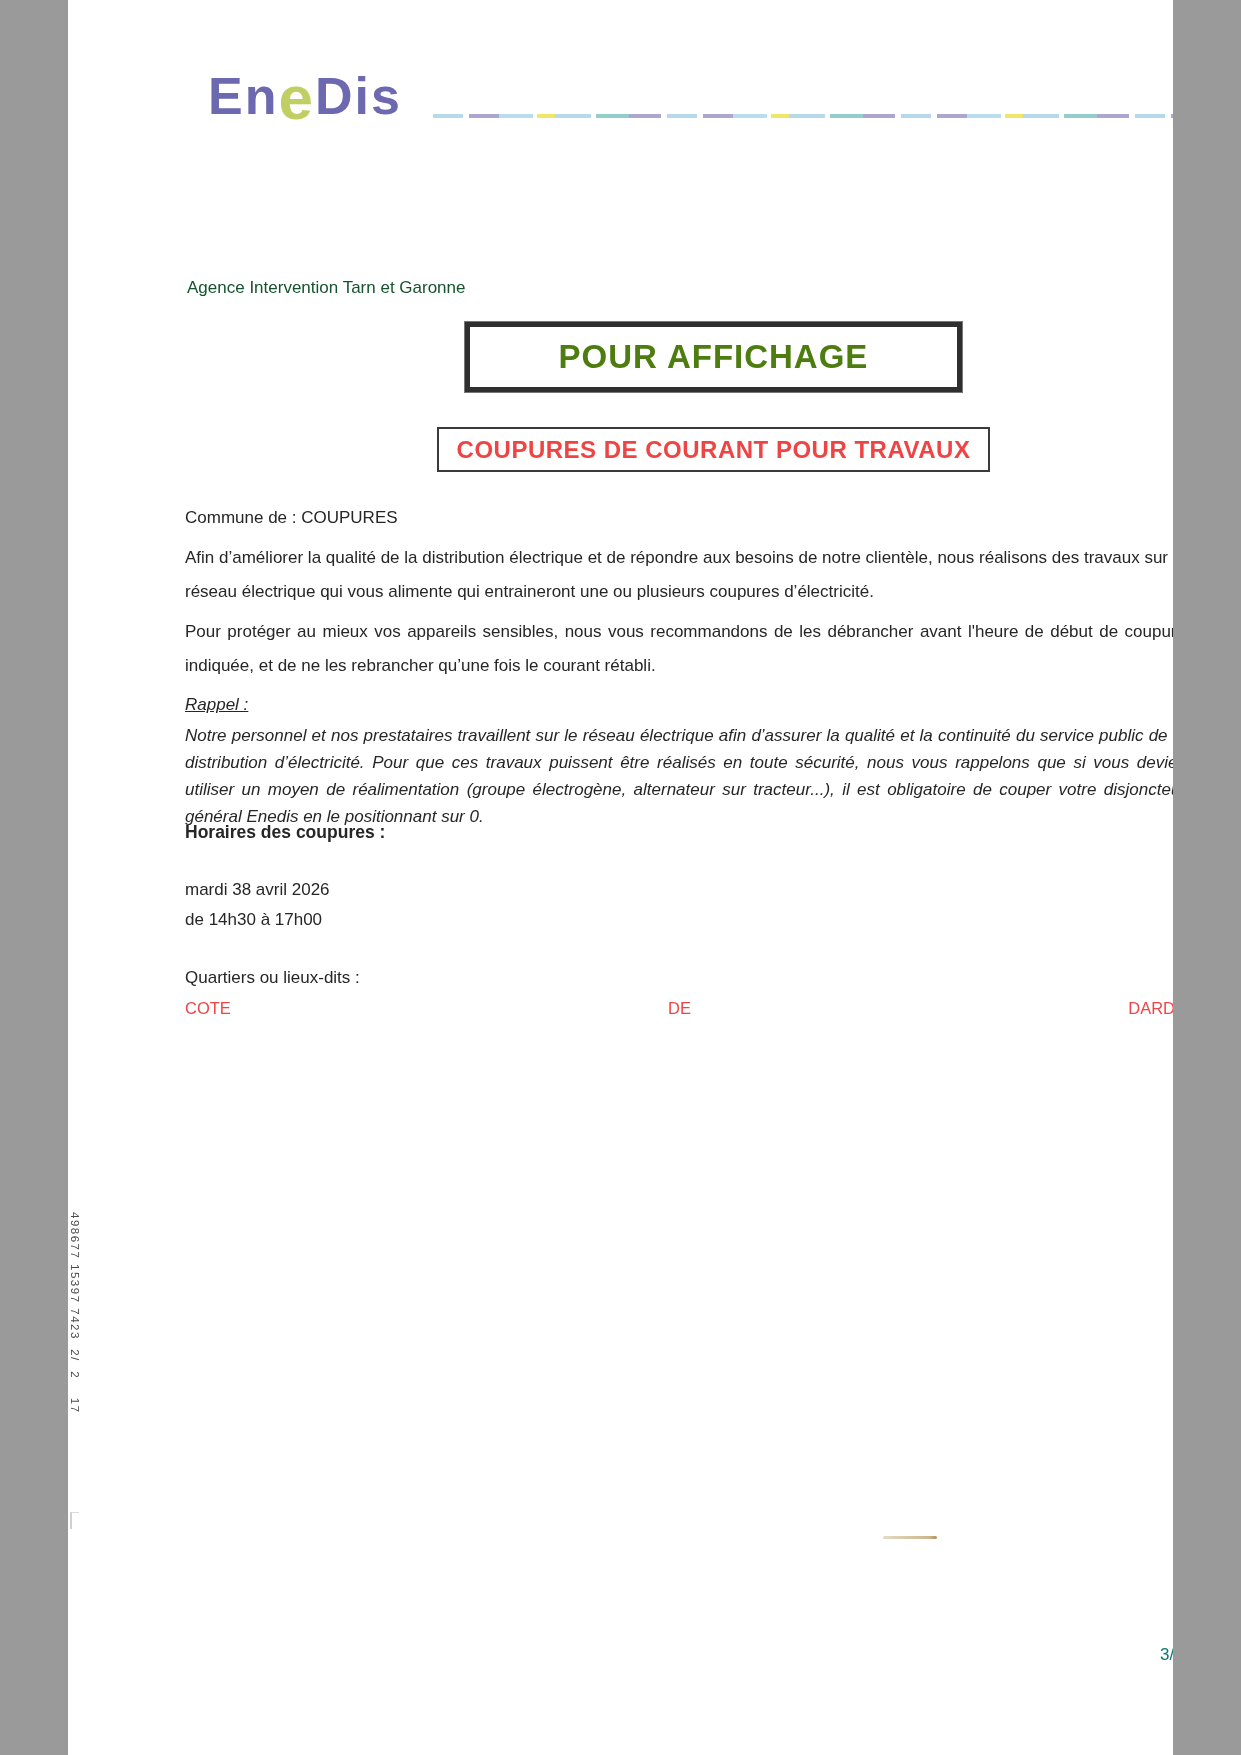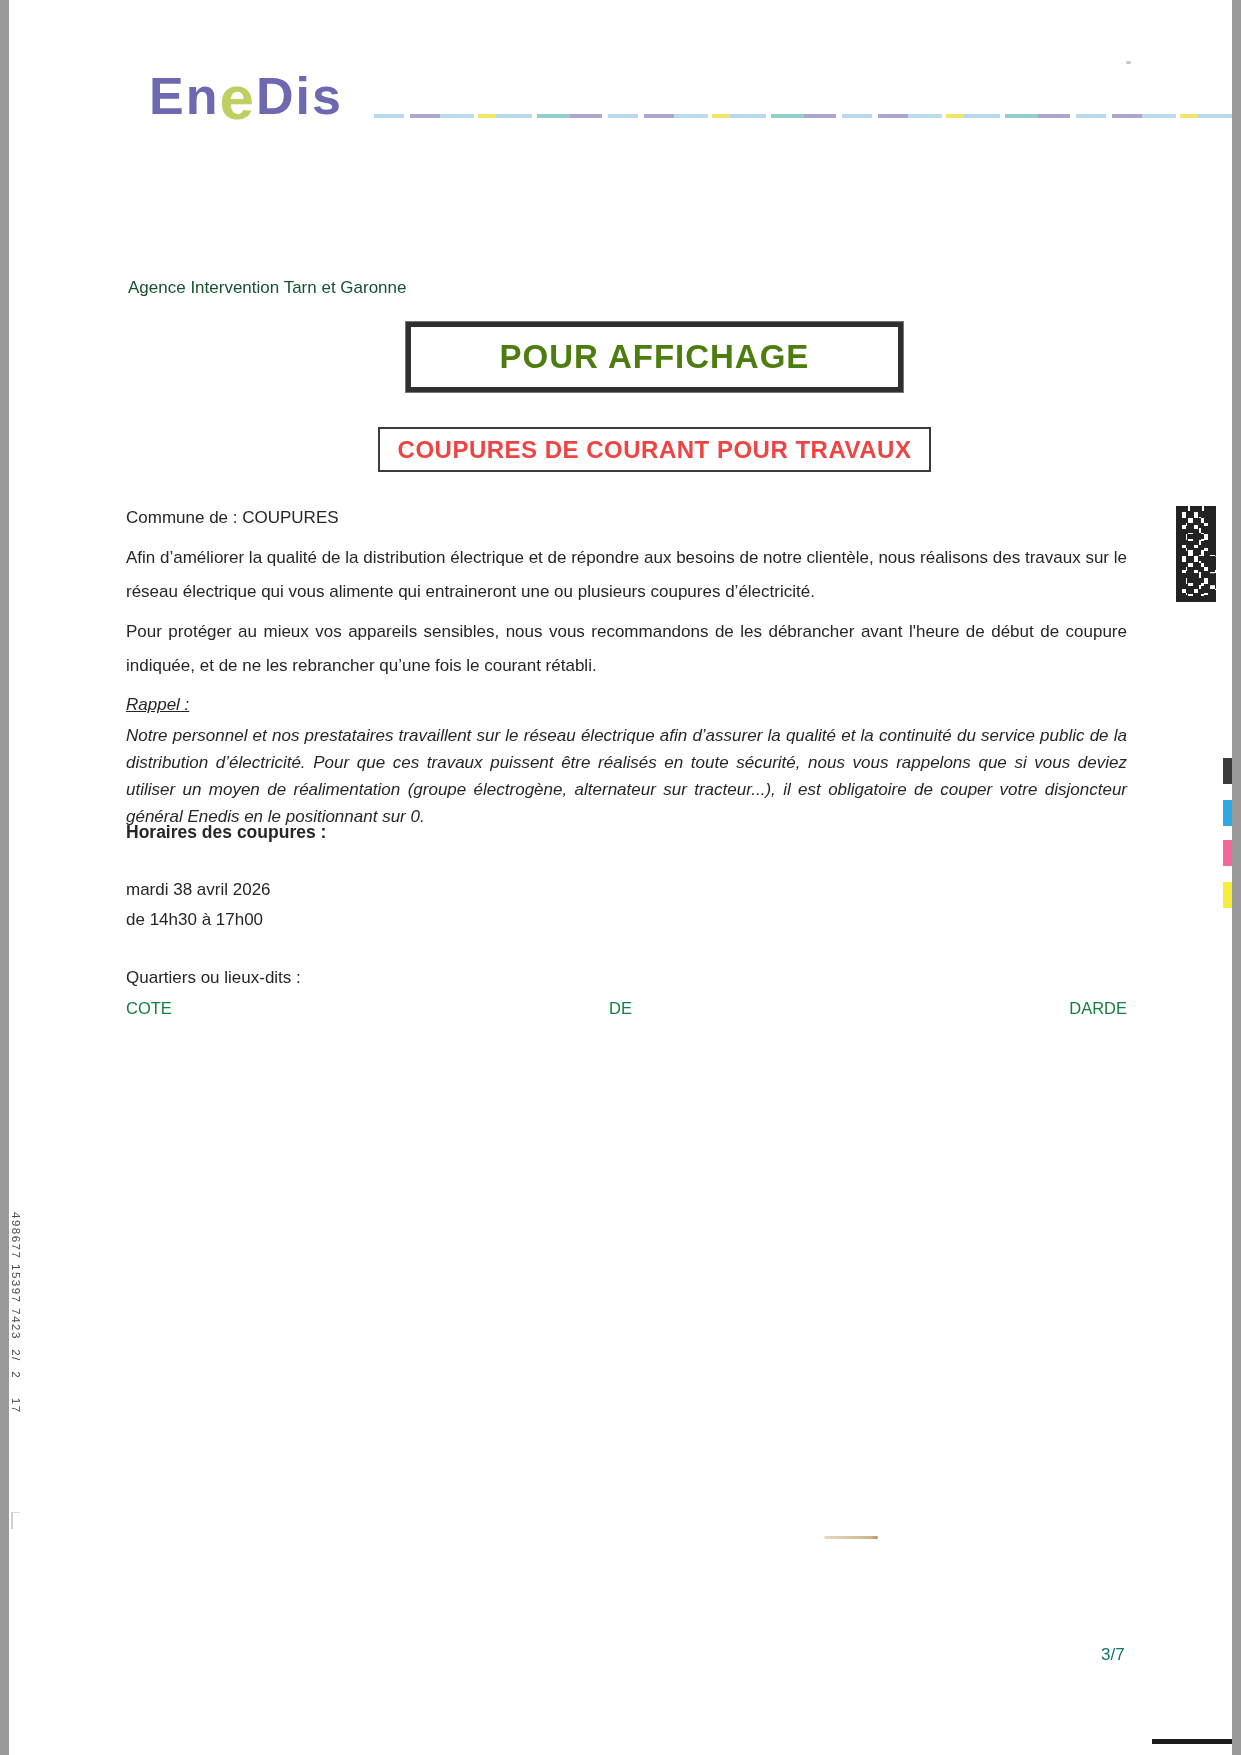--- a/index.html
+++ b/index.html
@@ -1,17 +1,17 @@
 <!DOCTYPE html>
 <html><head>
 <meta charset="utf-8">
 <style>
   html,body{margin:0;padding:0;background:#9a9a9a;}
   .page{
-    position:relative;width:1223px;height:1755px;margin:0 auto;background:#ffffff;
+    position:relative;width:1105px;height:1755px;margin:0 auto;background:#ffffff;
     font-family:"Liberation Sans",sans-serif;color:#262626;overflow:hidden;
   }
   .abs{position:absolute;}
   
   .logo{left:140px;top:62px;font-weight:bold;letter-spacing:2px;white-space:nowrap;}
   .logo .lp{font-size:52px;color:#6c69b0;}
   .logo .lg{font-size:62px;color:#c1cf62;vertical-align:-5px;}
   .dline{left:365px;top:114px;width:864px;height:4px;opacity:.85;
     background:repeating-linear-gradient(90deg,
       #a9d3e8 0 30px,#ffffff 30px 36px,#9d97c9 36px 66px,#aed7ea 66px 100px,
@@ -30,21 +30,21 @@
   .commune{top:508px;}
   .para{text-align:justify;line-height:34px;}
   .p1{top:541px;}
   .p2{top:615px;}
   .rappel-lab{top:695px;font-style:italic;text-decoration:underline;font-size:17px;}
   .rappel-txt{top:722px;font-style:italic;line-height:27px;text-align:justify;font-size:17px;}
   .horaires{top:822px;font-weight:bold;font-size:17.5px;}
   .dateln{top:880px;}
   .timeln{top:910px;}
   .qlab{top:968px;}
-  .qrow{top:999px;display:flex;justify-content:space-between;font-size:16.5px;color:#15803d;}
+  .qrow{top:999px;display:flex;justify-content:space-between;font-size:16.5px;color:#ef4444;}
   
   .dmx{left:1167px;top:506px;width:28px;height:84px;
     border-left:6px solid #232323;border-bottom:6px solid #232323;
     border-top:6px dashed #232323;border-right:6px dashed #232323;
     background:
       repeating-conic-gradient(#232323 0% 25%,transparent 0% 50%) 0px 0px/11px 11px,
       repeating-conic-gradient(#232323 0% 25%,transparent 0% 50%) 4px 6px/15px 15px;}
   .cal{left:1214px;width:19px;height:26px;}
   .cal1{top:758px;} .cal2{top:800px;} .cal3{top:840px;} .cal4{top:882px;}
   .rline{left:1234px;top:450px;width:2px;height:1290px;background:#ececec;}

